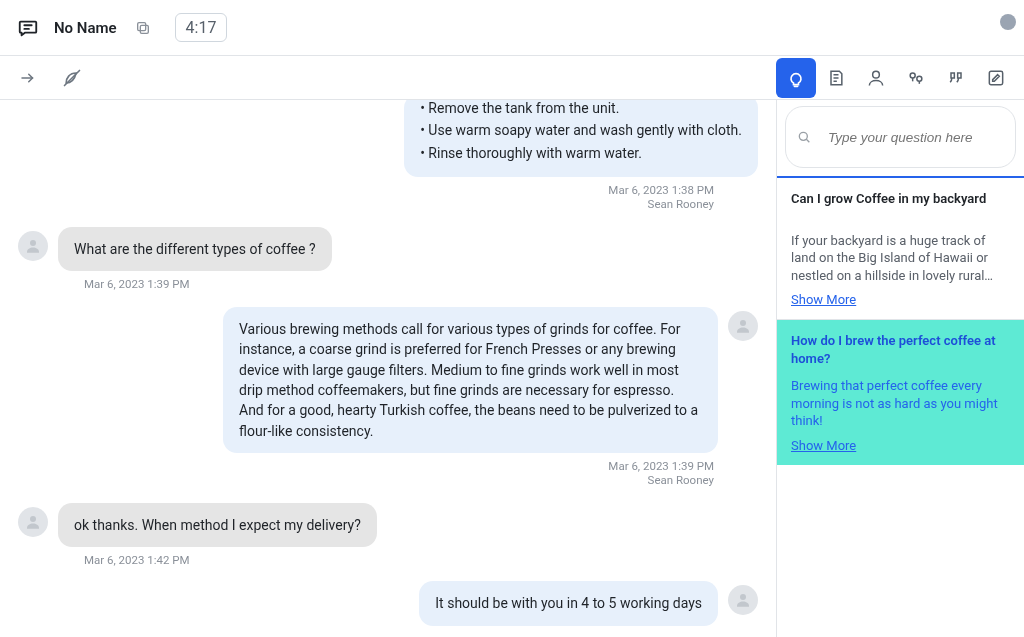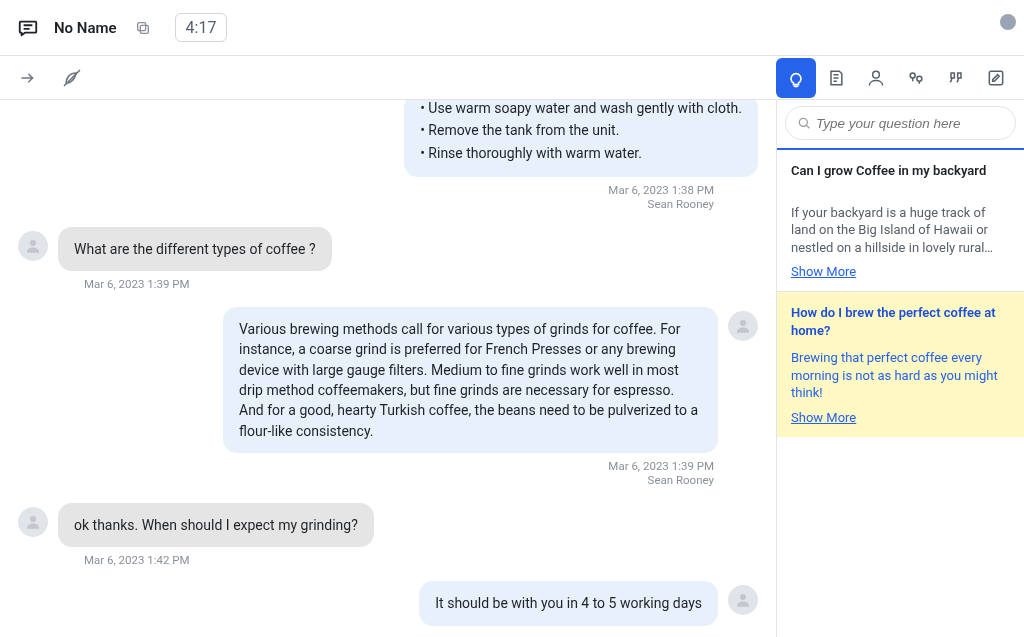--- a/index.html
+++ b/index.html
@@ -21,24 +21,24 @@
   .bubble.cust { background: #e5e5e5; }
   .row { display: flex; align-items: flex-start; gap: 10px; margin-top: 16px; }
   .row.left { justify-content: flex-start; }
   .row.right { justify-content: flex-end; }
   .avatar { width: 30px; height: 30px; border-radius: 50%; background: #e1e4e8; display:flex; align-items:center; justify-content:center; color:#9aa0a6; flex-shrink:0; margin-top:4px; }
   .meta { font-size: 11.5px; color: #8a9099; margin-top: 6px; }
   .meta.right { text-align: right; padding-right: 44px; }
   .meta.left { padding-left: 66px; }
   .bullets div { margin-bottom: 2px; }
   .search-wrap { padding: 6px 8px 8px 8px; }
-  .search { display:flex; align-items:center; gap:4px; border:1px solid #e1e4e8; border-radius: 18px; padding: 8px 10px; }
+  .search { display:flex; align-items:center; gap:16px; border:1px solid #e1e4e8; border-radius: 18px; padding: 22px 10px; }
   .search input { border:none; outline:none; flex:1; font-size:13.5px; font-style: italic; color:#6e7781; background:transparent; }
   .card { border-top:1px solid #e1e4e8; padding: 12px 14px; font-size: 13px; }
-  .card.selected { background: #fef9c3; }
+  .card.selected { background: #5eead4; }
   .card-title { font-weight: 600; color:#1f2328; margin-bottom: 10px; line-height:1.35; }
   .card-title.selected { color:#1d4ed8; }
   .card-body { color:#5a6069; line-height:1.35; }
   .card-body.selected { color:#2563eb; }
   .show-more { margin-top:8px; color:#2563eb; font-size:13px; text-decoration: underline; display:inline-block; }
   svg { display:block; }
   .card.first { border-top: 2px solid #2563eb; }
 </style>
 </head>
 <body>
@@ -120,22 +120,22 @@
     </div>
   </div>
 </div>
 
 <div class="body">
 
   <div class="chat">
 
     <div class="row right" style="margin-top:-6px;">
       <div class="bubble agent bullets" style="padding-top:4px;">
+        <div>• Remove the tank from the unit.</div>
         <div>• Use warm soapy water and wash gently with cloth.</div>
-        <div>• Remove the tank from the unit.</div>
         <div>• Rinse thoroughly with warm water.</div>
       </div>
     </div>
     <div class="meta right">
       <span>Mar 6, 2023 1:38 PM</span><br>
       <span>Sean Rooney</span>
     </div>
 
     <div class="row left">
       <div class="avatar">
@@ -162,21 +162,21 @@
       <span>Sean Rooney</span>
     </div>
 
     <div class="row left">
       <div class="avatar">
         <svg width="18" height="18" viewBox="0 0 24 24" fill="#c2c7cd">
             <circle cx="12" cy="8" r="4"></circle>
             <path d="M4 20c0-4 4-6 8-6s8 2 8 6v1H4z"></path>
           </svg>
       </div>
-      <div class="bubble cust">ok thanks. When should I expect my grinding?</div>
+      <div class="bubble cust">ok thanks. When method I expect my delivery?</div>
     </div>
     <div class="meta left">Mar 6, 2023 1:42 PM</div>
 
     <div class="row right" style="margin-top:14px;">
       <div class="bubble agent">It should be with you in 4 to 5 working days</div>
       <div class="avatar">
         <svg width="18" height="18" viewBox="0 0 24 24" fill="#c2c7cd">
             <circle cx="12" cy="8" r="4"></circle>
             <path d="M4 20c0-4 4-6 8-6s8 2 8 6v1H4z"></path>
           </svg>

